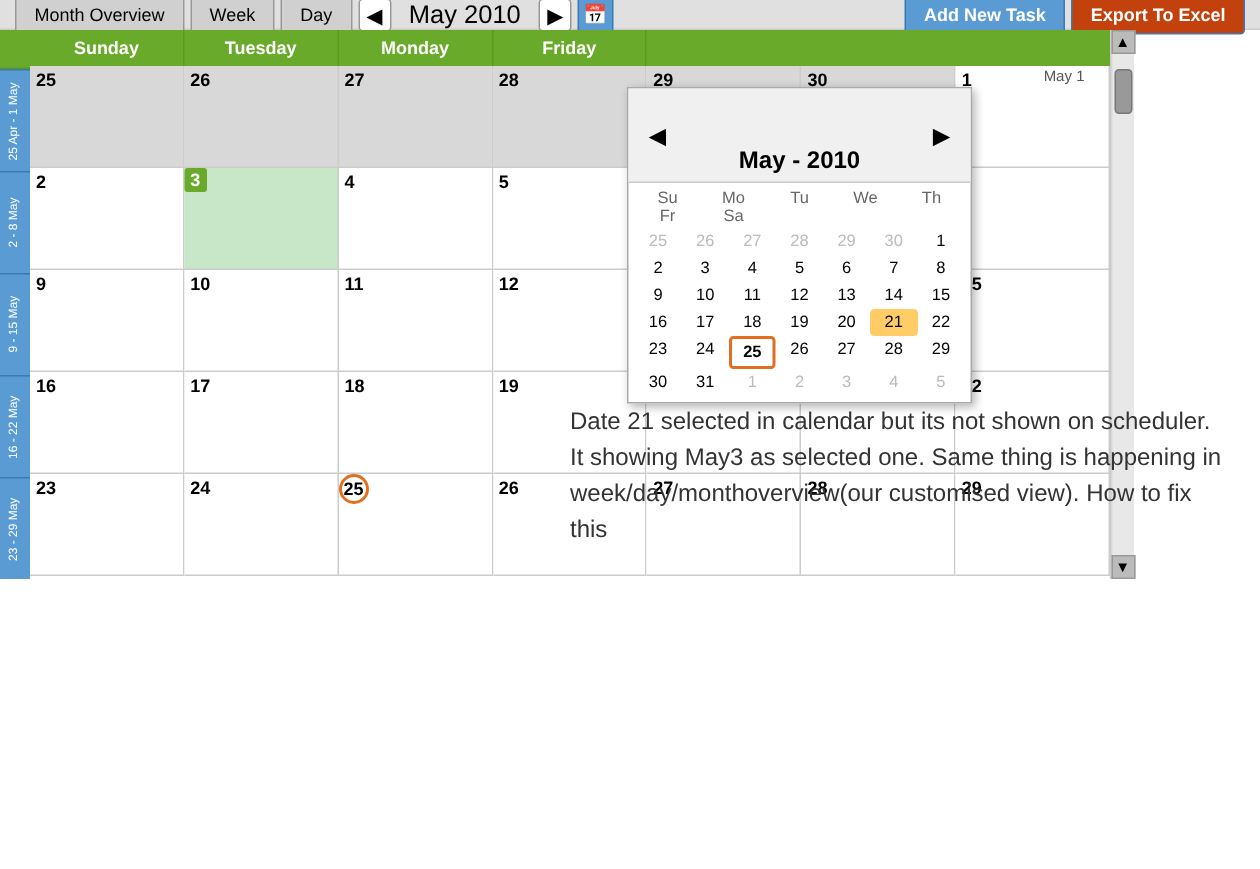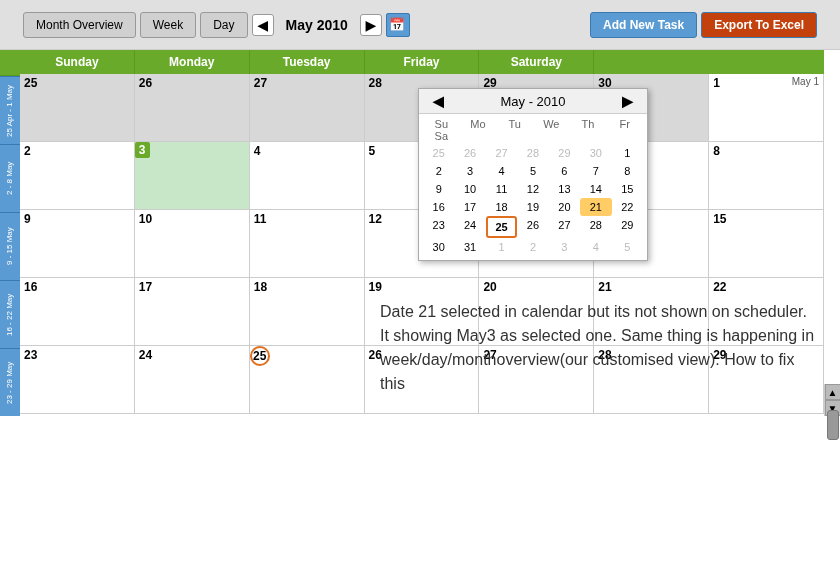--- a/index.html
+++ b/index.html
@@ -1,34 +1,34 @@
 <!DOCTYPE html>
 <html><head>
   <meta charset="utf-8">
   <style>
     * { box-sizing: border-box; margin: 0; padding: 0; }
     body { font-family: Arial, sans-serif; font-size: 12px; background: #fff; width: 840px; height: 579px; overflow: hidden; }
 
     
     #toolbar {
-      display: flex; align-items: center; height: 50px;
+      display: flex; align-items: center; height: 20px;
       background: #e0e0e0; border-bottom: 1px solid #ccc;
-      padding: 0 23px; gap: 4px;
+      padding: 0 10px; gap: 4px;
     }
     .tab-btn {
       padding: 5px 12px; cursor: pointer; border: 1px solid #999;
       background: #d0d0d0; border-radius: 3px; font-size: 12px;
     }
     .tab-btn.active { background: #5a9bd3; color: #fff; border-color: #3a7ab0; }
     .nav-btn {
       width: 22px; height: 22px; cursor: pointer; border: 1px solid #999;
       background: #fff; border-radius: 3px; display: flex; align-items: center; justify-content: center;
       font-size: 14px;
     }
-    #month-label { padding: 0 8px; font-size: 14px; font-weight: bold; }
+    #month-label { padding: 0 8px; font-size: 17px; font-weight: normal; }
     .cal-icon-btn {
       width: 24px; height: 24px; background: #5a9bd3; border: 1px solid #3a7ab0;
       border-radius: 2px; cursor: pointer; display: flex; align-items: center; justify-content: center;
       color: #fff; font-size: 13px;
     }
     .spacer { flex: 1; }
     .action-btn {
       padding: 5px 12px; cursor: pointer; border: 1px solid #3a7ab0;
       border-radius: 3px; font-size: 12px; font-weight: bold; color: #fff;
     }
@@ -68,23 +68,23 @@
     #mini-cal {
       position: absolute; top: 38px; left: 418px; z-index: 100;
       background: #fff; border: 1px solid #aaa; box-shadow: 2px 2px 6px rgba(0,0,0,0.3);
       width: 230px;
     }
     .mini-cal-header {
       display: flex; align-items: center; justify-content: space-between;
       background: #f0f0f0; padding: 4px 8px; border-bottom: 1px solid #ccc;
     }
     .mini-cal-nav { cursor: pointer; font-size: 14px; font-weight: bold; padding: 0 6px; }
-    .mini-cal-title { font-weight: normal; font-size: 13px; }
+    .mini-cal-title { font-weight: bold; font-size: 16px; margin-top: 36px; }
     .mini-cal-grid { padding: 4px; }
-    .mini-cal-days-header { display: grid; grid-template-columns: repeat(6, 1fr); text-align: center; font-size: 11px; color: #666; margin-bottom: 2px; }
+    .mini-cal-days-header { display: grid; grid-template-columns: repeat(5, 1fr); text-align: center; font-size: 11px; color: #666; margin-bottom: 2px; }
     .mini-cal-week { display: grid; grid-template-columns: repeat(7, 1fr); text-align: center; }
     .mini-day {
       padding: 3px 2px; font-size: 11px; cursor: pointer;
       border-radius: 2px;
     }
     .mini-day.other { color: #bbb; }
     .mini-day.selected-mini { border: 2px solid #e07020; border-radius: 3px; font-weight: bold; }
     .mini-day.highlighted { background: #ffcc66; border-radius: 3px; }
 
     
@@ -114,54 +114,53 @@
   <button class="tab-btn">Day</button>
   <button class="nav-btn">◀</button>
   <span id="month-label">May 2010</span>
   <button class="nav-btn">▶</button>
   <div class="cal-icon-btn">📅</div>
   <div class="spacer"></div>
   <button class="action-btn add-btn">Add New Task</button>
   <button class="action-btn export-btn">Export To Excel</button>
 </div>
 
-<div style="position:relative; display:flex; width:840px;align-items:flex-end;">
+<div style="position:relative; display:flex; width:756px;">
 
   <div style="display:flex; flex:1;">
 
     <div id="side-labels">
 
       <div style="height:26px; background:#6aaa2a; border-bottom:1px solid #5a9a1a;"></div>
 
     <div class="week-label" style="height: 68px;">25 Apr - 1 May</div>
         <div class="week-label" style="height: 68px;">2 - 8 May</div>
         <div class="week-label" style="height: 68px;">9 - 15 May</div>
         <div class="week-label" style="height: 68px;">16 - 22 May</div>
         <div class="week-label" style="height: 68px;">23 - 29 May</div>
       </div>
 
     <div id="calendar">
 
       <div class="green-header-row" id="day-headers-row">
           <div class="green-header-cell">Sunday</div>
+          <div class="green-header-cell">Tuesday</div>
           <div class="green-header-cell">Monday</div>
-          <div class="green-header-cell">Tuesday</div>
           <div class="green-header-cell">Friday</div>
-          <div class="green-header-cell">Saturday</div>
         </div>
 
       <div id="rows-container">
           <div style="display: grid; grid-template-columns: repeat(7, 1fr);">
             <div class="day-cell other-month"><span class="day-num">25</span></div>
             <div class="day-cell other-month"><span class="day-num">26</span></div>
             <div class="day-cell other-month"><span class="day-num">27</span></div>
             <div class="day-cell other-month"><span class="day-num">28</span></div>
             <div class="day-cell other-month"><span class="day-num">29</span></div>
             <div class="day-cell other-month"><span class="day-num">30</span></div>
-            <div class="day-cell"><span class="day-num">1</span><span style="font-size: 10px; color: rgb(85, 85, 85); position: absolute; top: 2px; right: 4px;">May 1</span></div>
+            <div class="day-cell"><span class="day-num">1</span><span style="font-size: 10px; color: rgb(85, 85, 85); position: absolute; top: 2px; right: 16px;">May 1</span></div>
           </div>
           <div style="display: grid; grid-template-columns: repeat(7, 1fr);">
             <div class="day-cell"><span class="day-num">2</span></div>
             <div class="day-cell selected-day"><span class="day-num" style="background: rgb(106, 170, 42); color: rgb(255, 255, 255); border-radius: 2px; padding: 1px 4px;">3</span></div>
             <div class="day-cell"><span class="day-num">4</span></div>
             <div class="day-cell"><span class="day-num">5</span></div>
             <div class="day-cell"><span class="day-num">6</span></div>
             <div class="day-cell"><span class="day-num">7</span></div>
             <div class="day-cell"><span class="day-num">8</span></div>
           </div>

